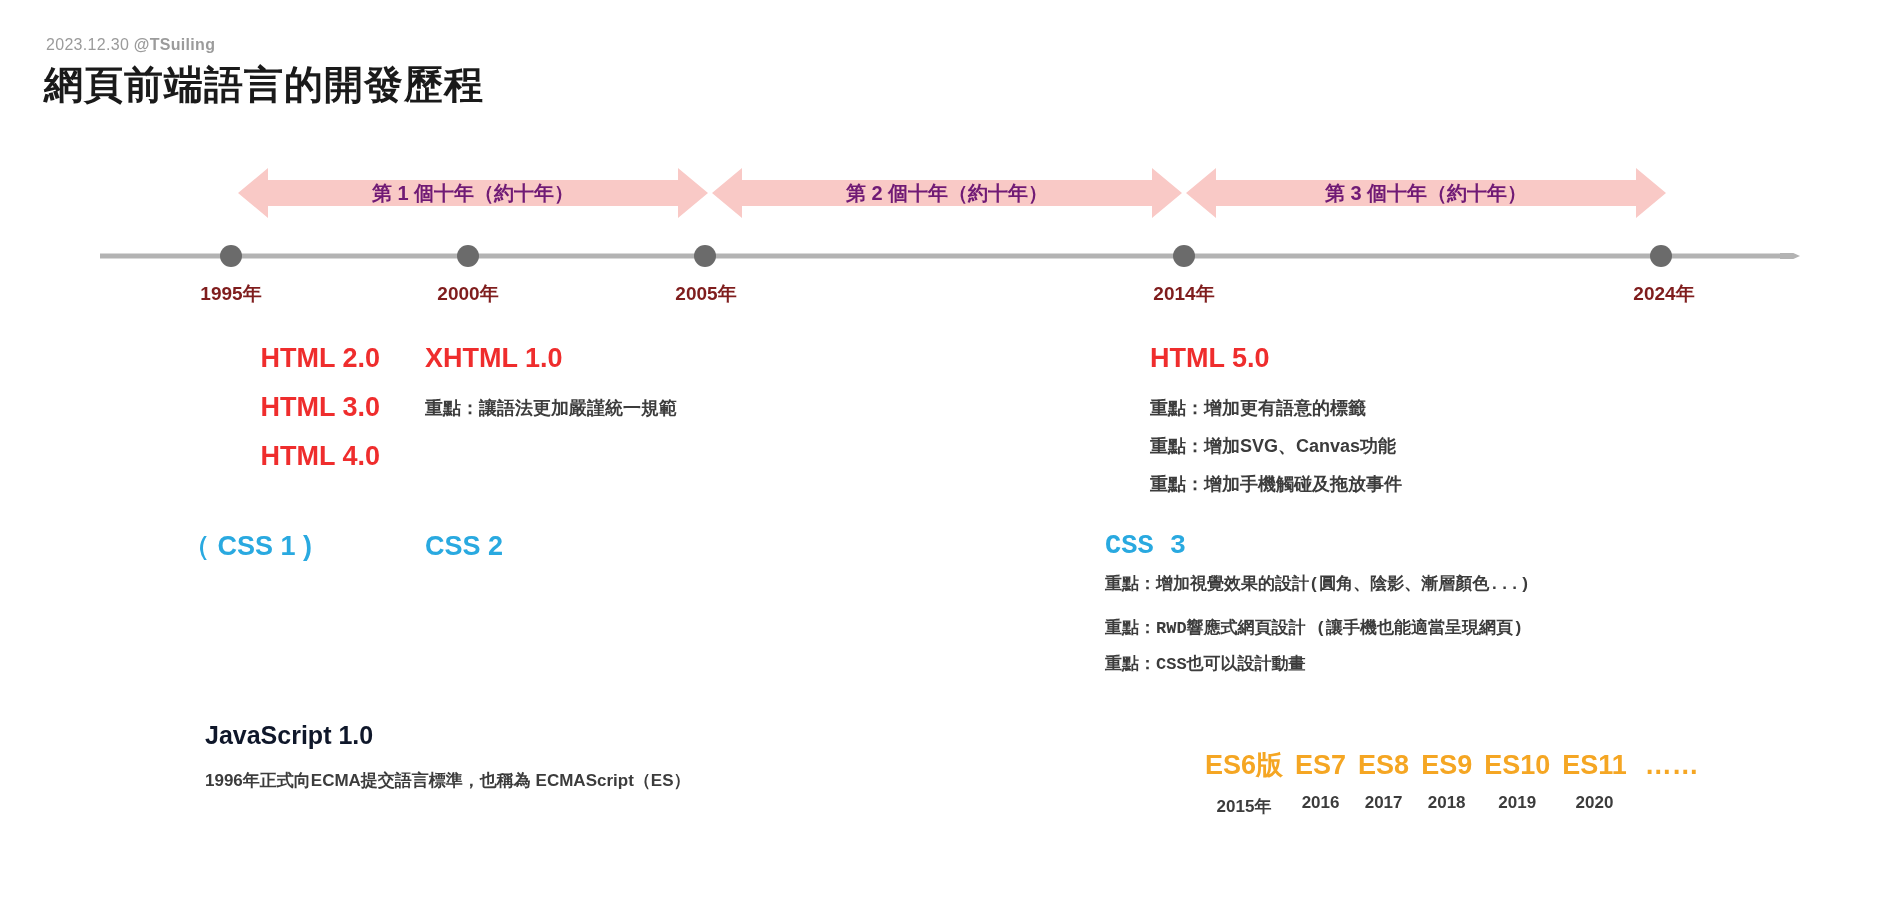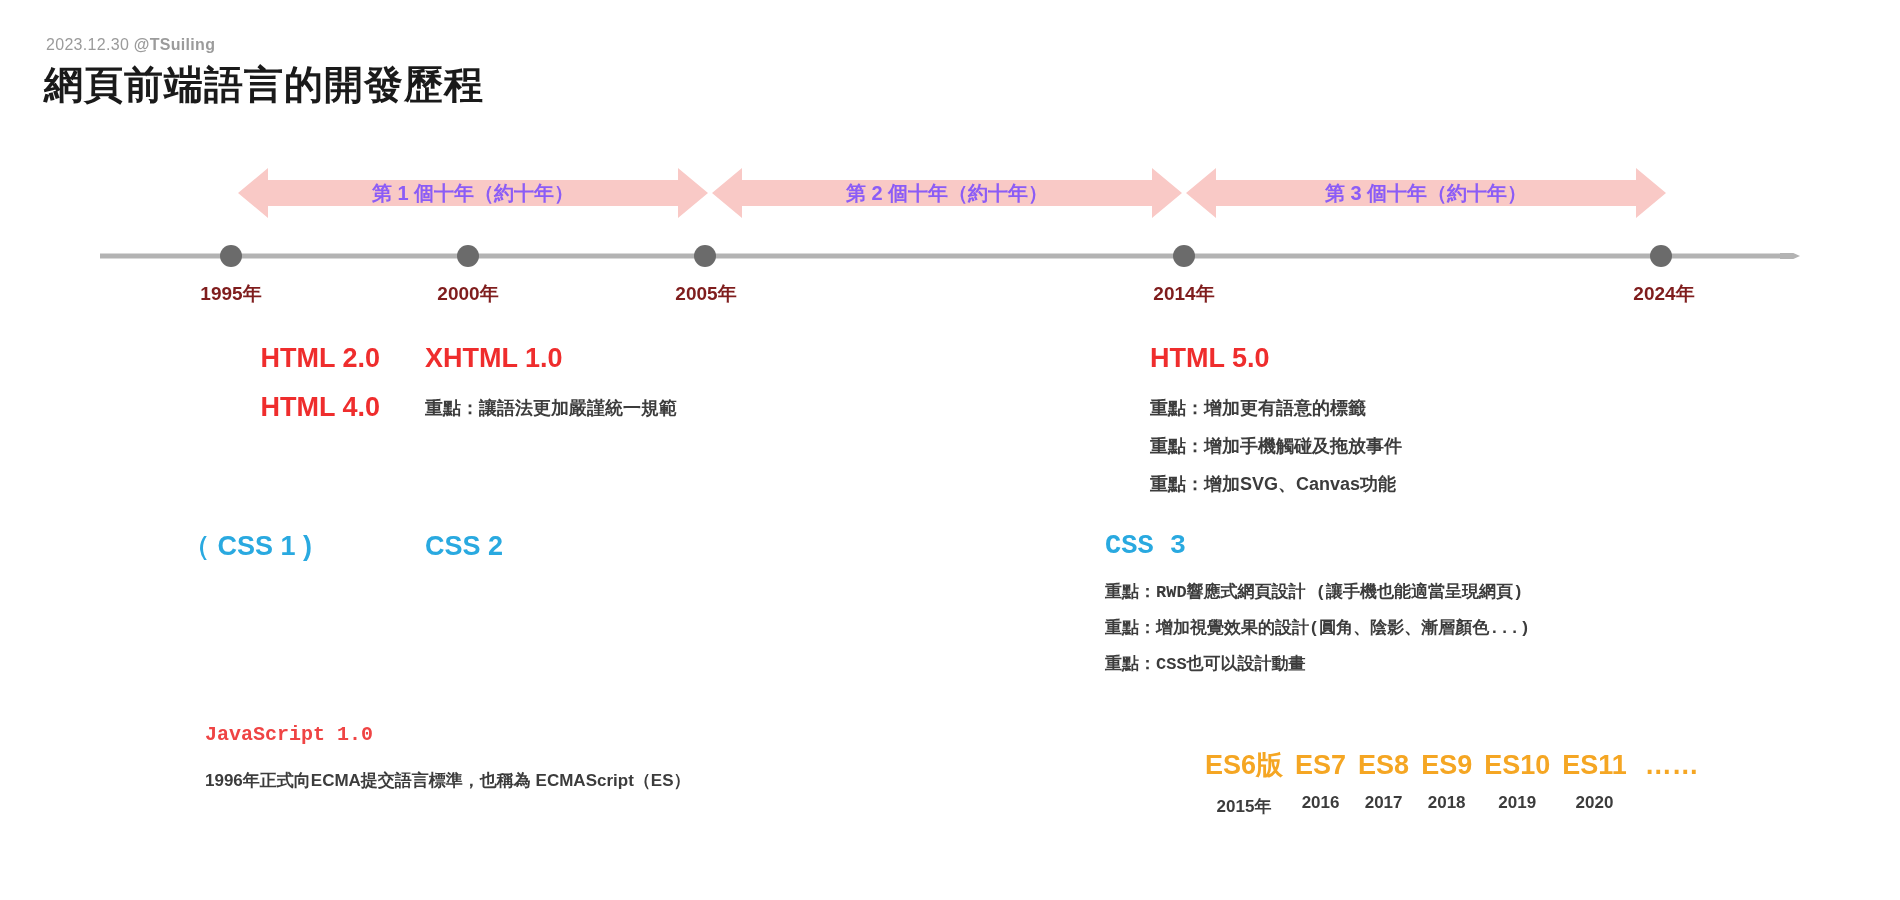--- a/index.html
+++ b/index.html
@@ -62,21 +62,21 @@
   .decade .label {
     position: absolute;
     left: 0;
     top: 0;
     width: 100%;
     height: 54px;
     line-height: 54px;
     text-align: center;
     font-size: 20px;
     font-weight: bold;
-    color: #8b5cf6;
+    color: #701a75;
     white-space: nowrap;
   }
 
   
   .axis {
     position: absolute;
     left: 100px;
     top: 253px;
     width: 1700px;
     height: 6px;
@@ -110,25 +110,24 @@
     font-size: 27px;
     line-height: 49px;
   }
   .h-blue {
     color: #29a9e0;
     font-weight: bold;
     font-size: 27px;
     line-height: 42px;
   }
   .h-orange {
-    color: #ef4444;
-    font-weight: bold;
-    font-size: 20px;
+    color: #0f172a;
+    font-weight: bold;
+    font-size: 25px;
     line-height: 40px;
-    font-family: Liberation Mono, monospace;
   }
   .note {
     color: #3c3c3c;
     font-weight: bold;
     font-size: 18px;
     line-height: 38px;
     white-space: nowrap;
   }
   .note-sm {
     color: #3c3c3c;
@@ -221,42 +220,43 @@
   <div class="dot" style="left:1650px;"></div>
 
   <div class="year" style="left:231px;">1995年</div>
   <div class="year" style="left:468px;">2000年</div>
   <div class="year" style="left:706px;">2005年</div>
   <div class="year" style="left:1184px;">2014年</div>
   <div class="year" style="left:1664px;">2024年</div>
 
   <div class="blk right-align" style="left:100px; top:334px; width:280px;">
     <div class="h-red">HTML 2.0</div>
+    <div class="h-red">HTML 3.0</div>
     <div class="h-red">HTML 4.0</div>
   </div>
 
   <div class="blk" style="left:425px; top:334px;">
     <div class="h-red">XHTML 1.0</div>
     <div class="note" style="margin-top:6px;">重點：讓語法更加嚴謹統一規範</div>
   </div>
 
   <div class="blk" style="left:1150px; top:334px;">
     <div class="h-red">HTML 5.0</div>
     <div class="note" style="margin-top:6px;">重點：增加更有語意的標籤</div>
+    <div class="note">重點：增加SVG、Canvas功能</div>
     <div class="note">重點：增加手機觸碰及拖放事件</div>
-    <div class="note">重點：增加SVG、Canvas功能</div>
   </div>
 
   <div class="blk h-blue" style="left:183px; top:525px;">（ CSS 1 )</div>
   <div class="blk h-blue" style="left:425px; top:525px;">CSS 2</div>
 
   <div class="blk" style="left:1105px; top:525px;font-family:Liberation Mono, monospace;">
     <div class="h-blue">CSS 3</div>
+    <div class="note-sm">重點：增加視覺效果的設計(圓角、陰影、漸層顏色...)</div>
     <div class="note-sm" style="margin-top:8px;">重點：RWD響應式網頁設計 (讓手機也能適當呈現網頁)</div>
-    <div class="note-sm">重點：增加視覺效果的設計(圓角、陰影、漸層顏色...)</div>
     <div class="note-sm">重點：CSS也可以設計動畫</div>
   </div>
 
   <div class="blk" style="left:205px; top:715px;">
     <div class="h-orange">JavaScript 1.0</div>
     <div class="note-sm" style="margin-top:8px;">1996年正式向ECMA提交語言標準，也稱為 ECMAScript（ES）</div>
   </div>
 
   <div class="es-row">
     <div class="es-item">

